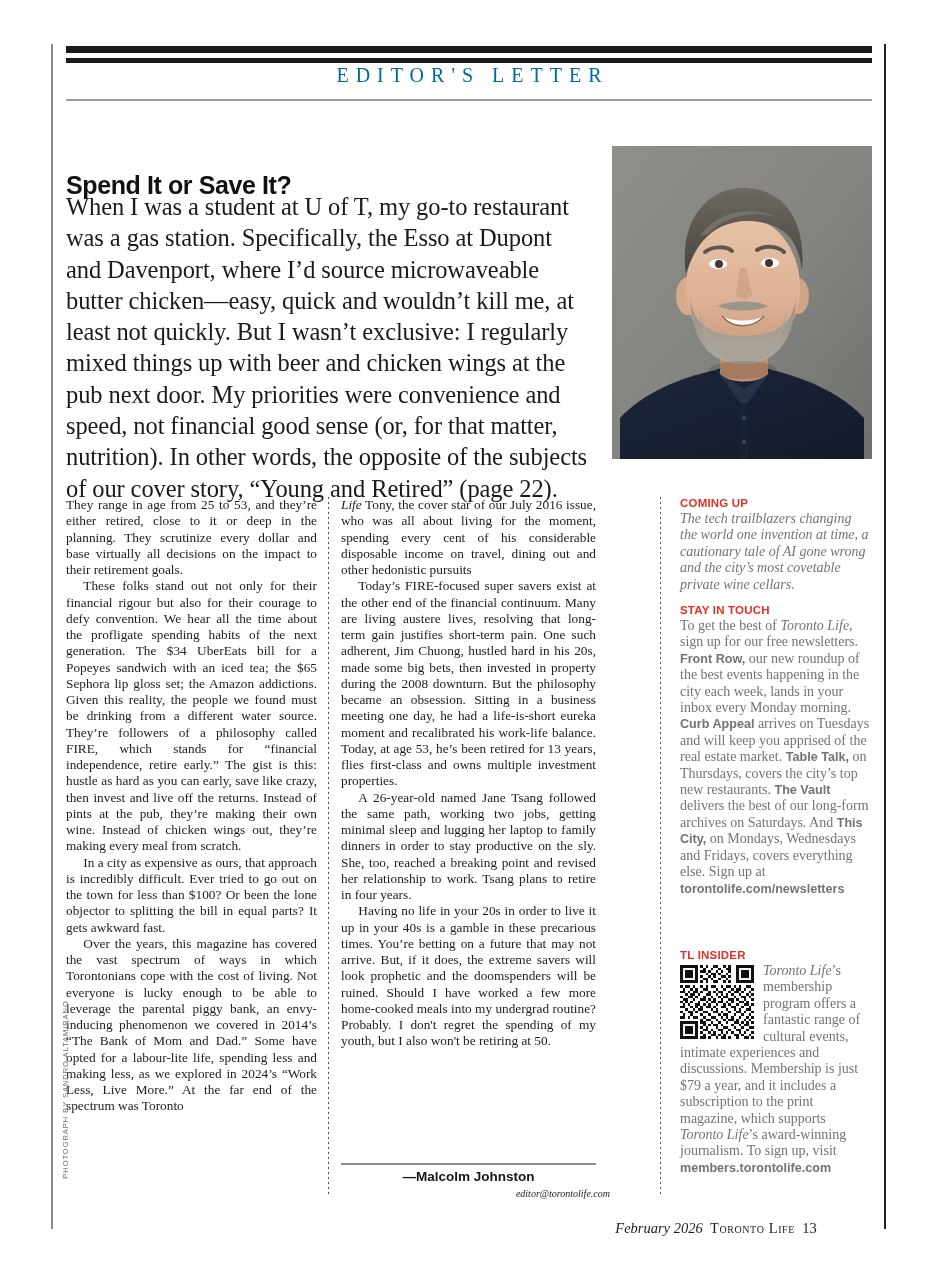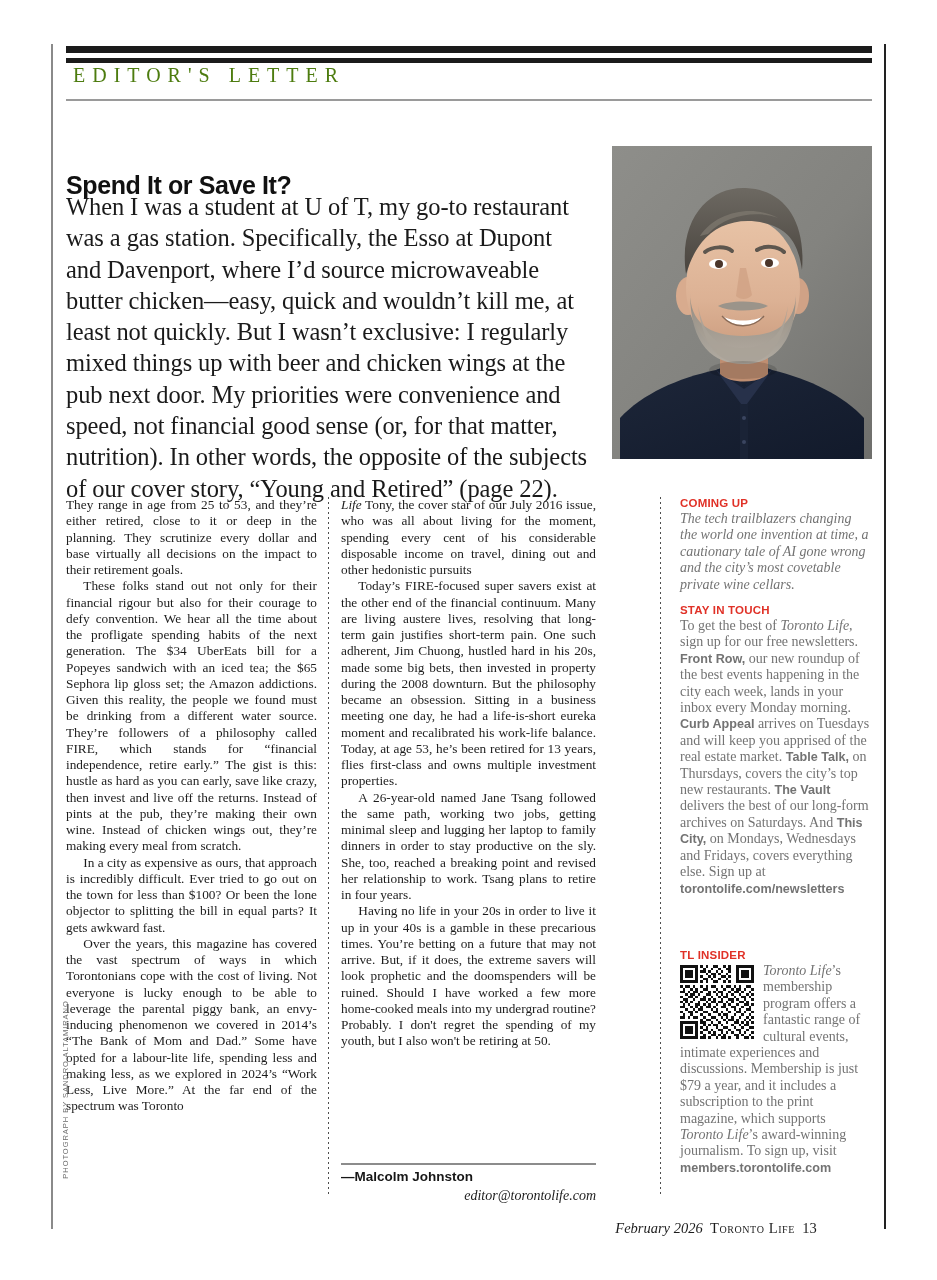--- a/index.html
+++ b/index.html
@@ -45,25 +45,25 @@
   .rule-thin {
     position: absolute;
     left: 66px; top: 58px;
     width: 806px; height: 5px;
     background: #1b1b1b;
   }
   .section-title {
     position: absolute;
     left: 66px; top: 64px;
     width: 806px;
-    text-align: left;
+    text-align: center;
     font-family: "Liberation Serif", "DejaVu Serif", serif;
     font-size: 20px;
     letter-spacing: 7px;
-    color: #4d7c0f;
+    color: #0369a1;
     text-indent: 7px;
   }
   .rule-gray {
     position: absolute;
     left: 66px; top: 99px;
     width: 806px; height: 2px;
     background: #9a9a9a;
   }
 
   
@@ -133,33 +133,33 @@
   .byline-rule {
     position: absolute;
     left: 341px; top: 1163px;
     width: 255px; height: 2px;
     background: #8c8c8c;
   }
   .byline-name {
     position: absolute;
     left: 341px; top: 1169px;
     width: 255px;
-    text-align: left;
+    text-align: center;
     font-family: "Liberation Sans", "DejaVu Sans", sans-serif;
     font-weight: bold;
     font-size: 13.5px;
     color: #161616;
   }
   .byline-email {
     position: absolute;
-    left: 341px; top: 1188px;
+    left: 355px; top: 1188px;
     width: 255px;
     text-align: right;
     font-style: italic;
-    font-size: 14px;
+    font-size: 10px;
     color: #1c1c1c;
   }
 
   
   .sidebar {
     position: absolute;
     left: 680px; top: 497px;
     width: 192px;
   }
   .side-head {

